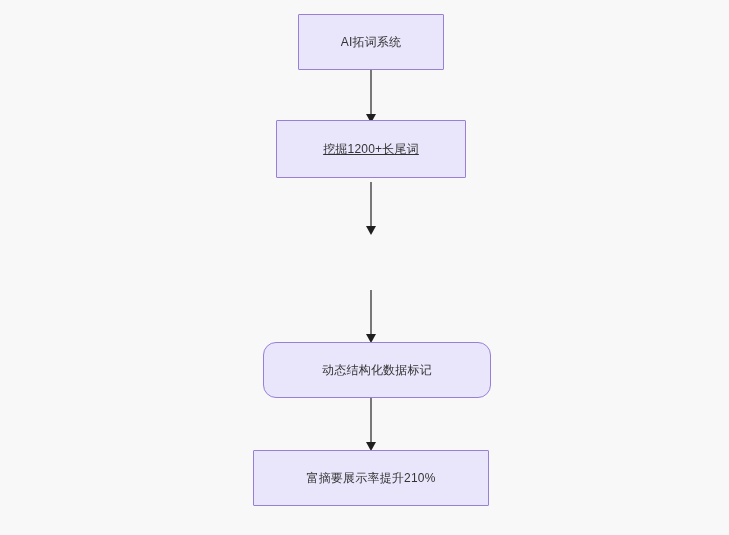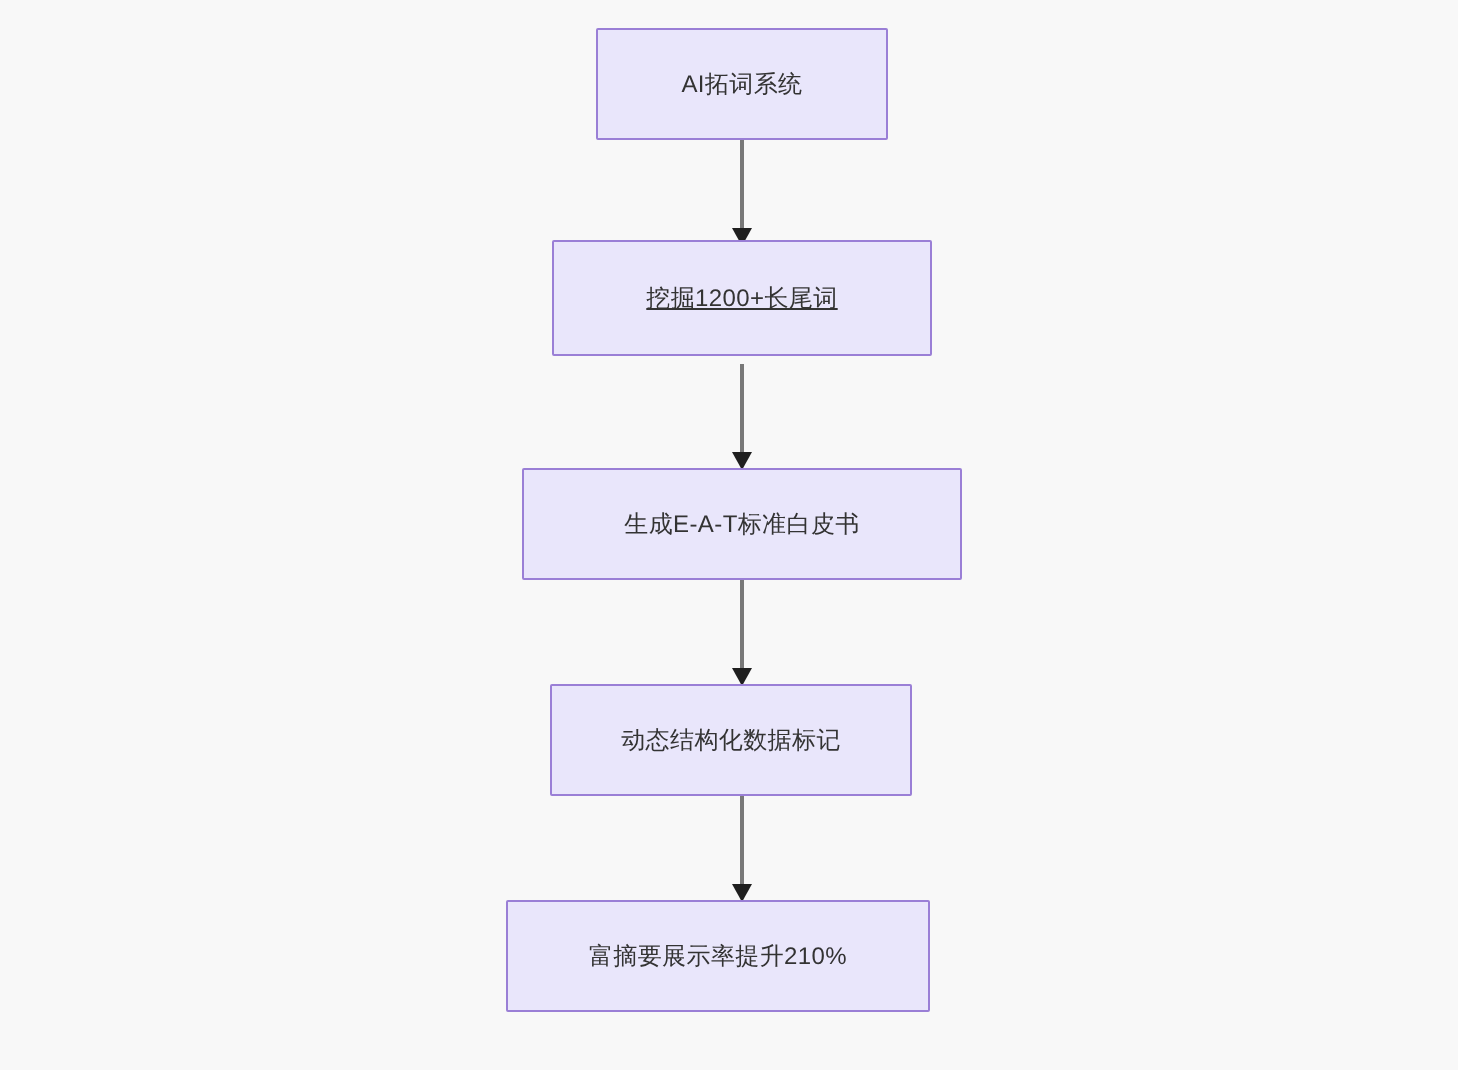--- a/index.html
+++ b/index.html
@@ -72,35 +72,32 @@
 
   <div class="node" style="left:276px; top:120px; width:190px; height:58px;text-decoration:underline;">
     <span class="node-label">挖掘1200+长尾词</span>
   </div>
 
   <div class="edge" style="left:370px; top:182px; width:2px; height:53px;">
     <div class="edge-line" style="height:45px;"></div>
     <div class="edge-arrow" style="top:44px;"></div>
   </div>
 
-  <div class="node" style="left:261px; top:234px; width:220px; height:56px;">
-    <span class="node-label">生成E-A-T标准白皮书</span>
-  </div>
 
   <div class="edge" style="left:370px; top:290px; width:2px; height:53px;">
     <div class="edge-line" style="height:45px;"></div>
     <div class="edge-arrow" style="top:44px;"></div>
   </div>
 
-  <div class="node" style="left:275px; top:342px; width:181px; height:56px;">
+  <div class="node" style="left:263px; top:342px; width:228px; height:56px;border-radius:13px;">
     <span class="node-label">动态结构化数据标记</span>
   </div>
 
   <div class="edge" style="left:370px; top:398px; width:2px; height:53px;">
     <div class="edge-line" style="height:45px;"></div>
     <div class="edge-arrow" style="top:44px;"></div>
   </div>
 
-  <div class="node" style="left:253px; top:450px; width:212px; height:56px;align-items:center;">
+  <div class="node" style="left:253px; top:450px; width:236px; height:56px;align-items:center;">
     <span class="node-label">富摘要展示率提升210%</span>
   </div>
 
 </div>
 
 </body></html>

